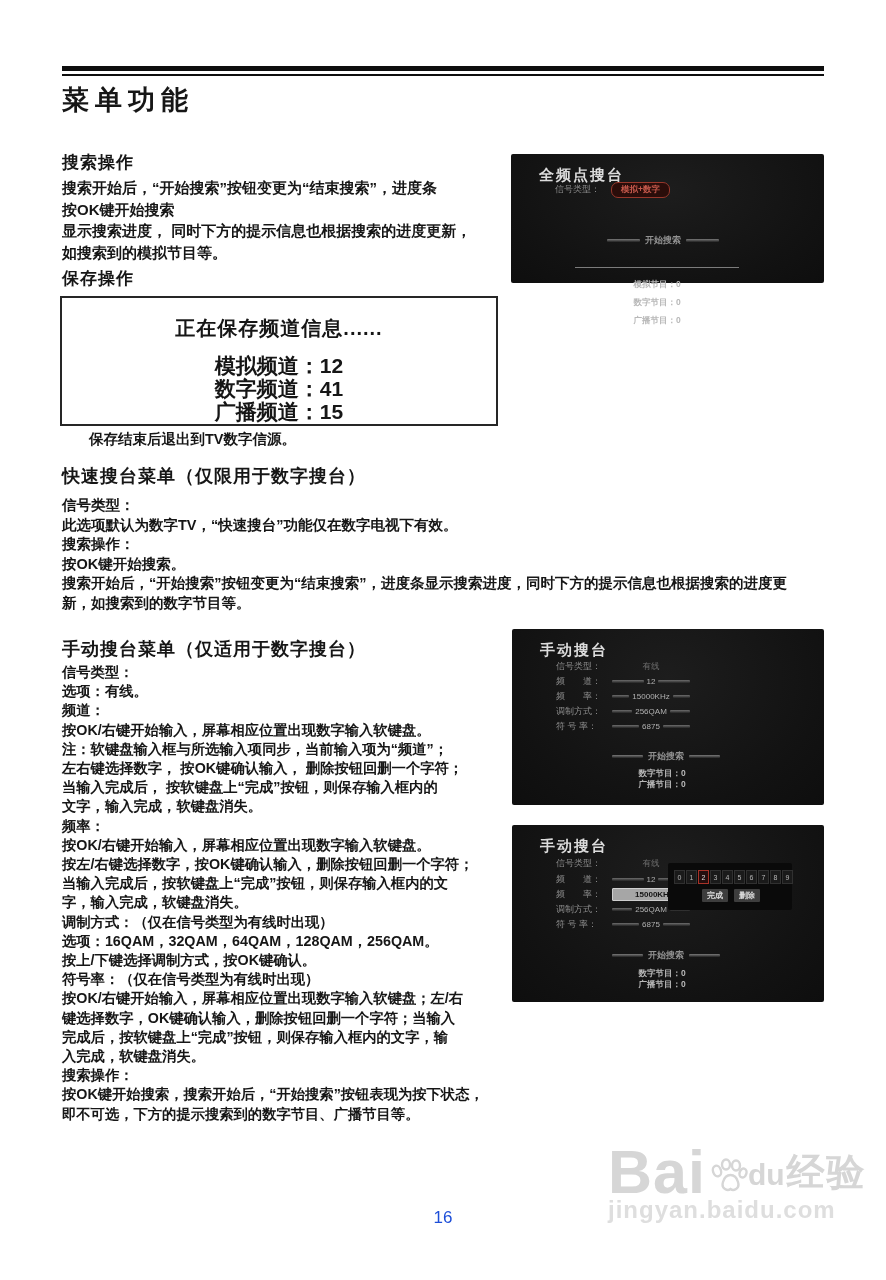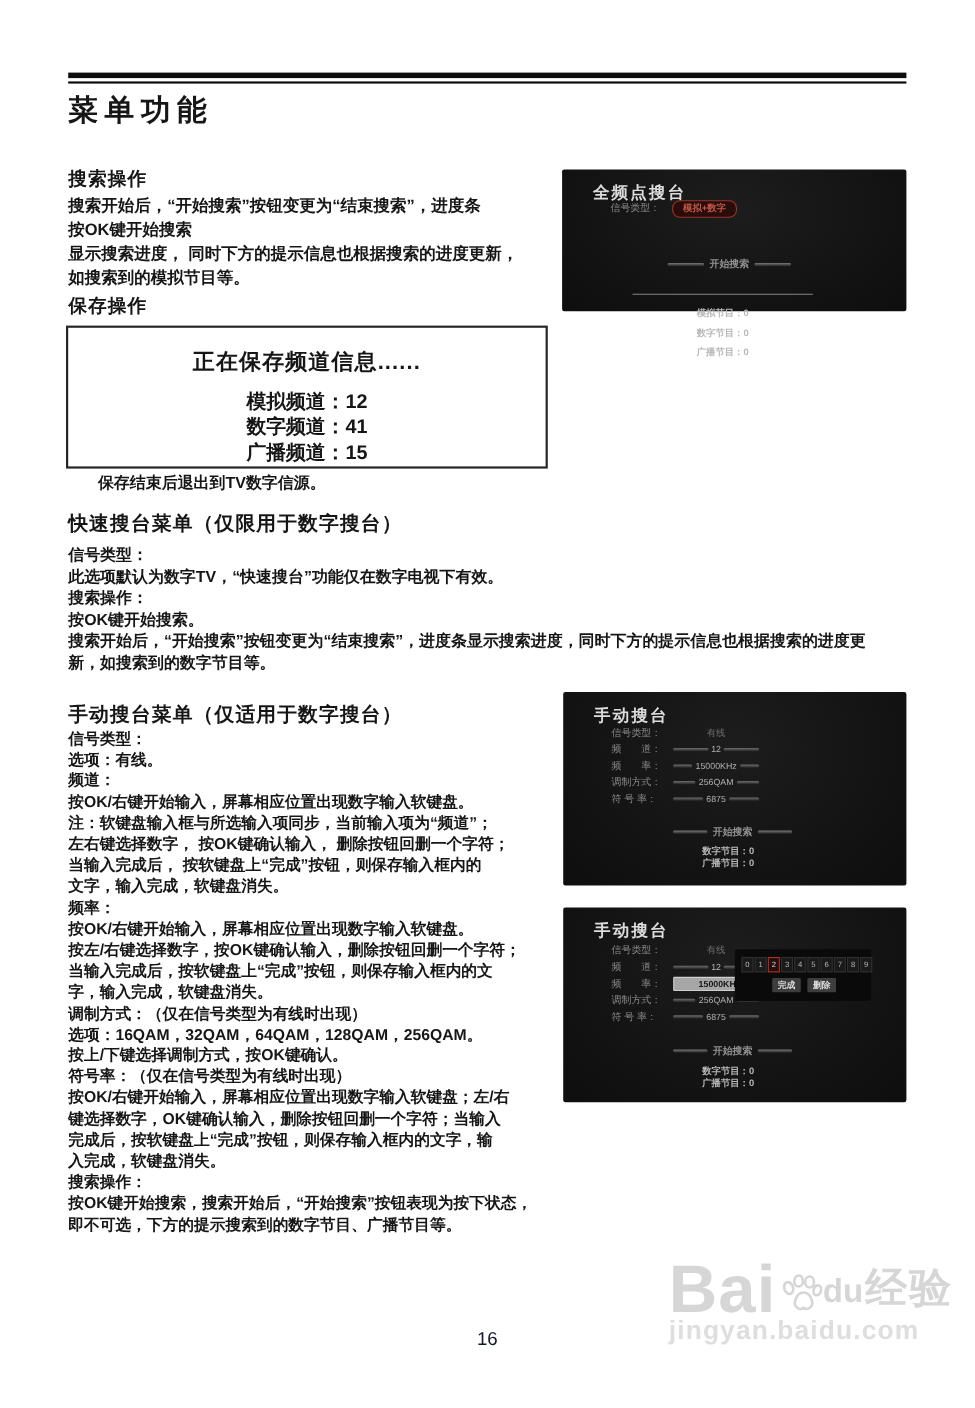--- a/index.html
+++ b/index.html
@@ -18,21 +18,21 @@
   .para div{white-space:nowrap;}
 
   .p-search{left:62px;top:177px;font-size:15px;line-height:21.5px;}
   .p-quick{left:62px;top:496px;font-size:14.5px;line-height:19.6px;}
   .p-manual{left:62px;top:663px;font-size:14.3px;line-height:19.2px;}
   .p-note{left:62px;top:430px;font-size:14.5px;font-weight:bold;margin-left:27px;}
 
   
   .savebox{left:60px;top:296px;width:434px;height:126px;border:2px solid #262626;background:#fff;text-align:center;}
   .savebox .bt{margin-top:17px;font-size:20px;font-weight:bold;letter-spacing:1px;}
-  .savebox .bl{display:inline-block;text-align:left;margin-top:12px;font-size:18px;font-weight:bold;line-height:23px;}
+  .savebox .bl{display:inline-block;text-align:left;margin-top:12px;font-size:21px;font-weight:bold;line-height:23px;}
 
   
   .tv{position:absolute;background:radial-gradient(ellipse at 50% 28%, #1d1d1d 0%, #121212 70%, #0e0e0e 100%);
       border-radius:2px;color:#bdbdbd;}
   .tv-title{position:absolute;left:28px;top:12px;font-size:15px;font-weight:bold;letter-spacing:2px;color:#dcdcdc;}
   .tv-row{position:absolute;left:44px;display:flex;align-items:center;gap:8px;height:13px;}
   .tv-label{display:inline-block;width:48px;font-size:9px;color:#8a8a8a;white-space:pre;}
   .tv-plain{display:inline-block;width:78px;text-align:center;font-size:8.5px;color:#6f6f6f;}
   .tv-val{display:flex;align-items:center;gap:3px;width:78px;font-size:8px;font-weight:normal;color:#b0b0b0;}
   .tv-val::before,.tv-val::after{content:"";flex:1;height:3px;border-radius:1px;
@@ -52,21 +52,21 @@
   
   .keypad{position:absolute;left:156px;top:38px;width:124px;height:47px;background:#0a0a0a;border-radius:2px;}
   .digits{position:absolute;left:6px;top:7px;display:flex;gap:1px;}
   .digit{width:9px;height:12px;background:#1a1a1a;border:1px solid #303030;color:#b5b5b5;
       font-size:7px;display:flex;align-items:center;justify-content:center;}
   .digit.sel{border-color:#a83228;background:#240e0e;color:#dedede;}
   .kp-btns{position:absolute;left:34px;top:26px;display:flex;gap:6px;}
   .kp-btn{background:#3d3d3d;color:#dedede;font-size:8px;font-weight:bold;padding:1px 5px;border-radius:1px;cursor:pointer;}
 
   
-  .pageno{left:413px;top:1208px;width:60px;text-align:center;font-size:17px;color:#0f172a;}
+  .pageno{left:413px;top:1208px;width:60px;text-align:center;font-size:17px;color:#1d4ed8;}
   .wm{left:608px;top:1152px;width:268px;color:#d6d6d6;font-weight:bold;}
   .wm-row{display:flex;align-items:flex-end;gap:2px;}
   .wm-bai{font-size:61px;line-height:40px;letter-spacing:1px;}
   .wm-du-col{display:flex;flex-direction:row;align-items:center;}
   .wm-du{font-size:30px;line-height:26px;}
   .wm-jy{font-size:38px;line-height:40px;letter-spacing:2px;}
   .wm-url{font-size:24px;letter-spacing:1px;margin-top:4px;color:#dedede;}
 </style>
 </head>
 <body>

